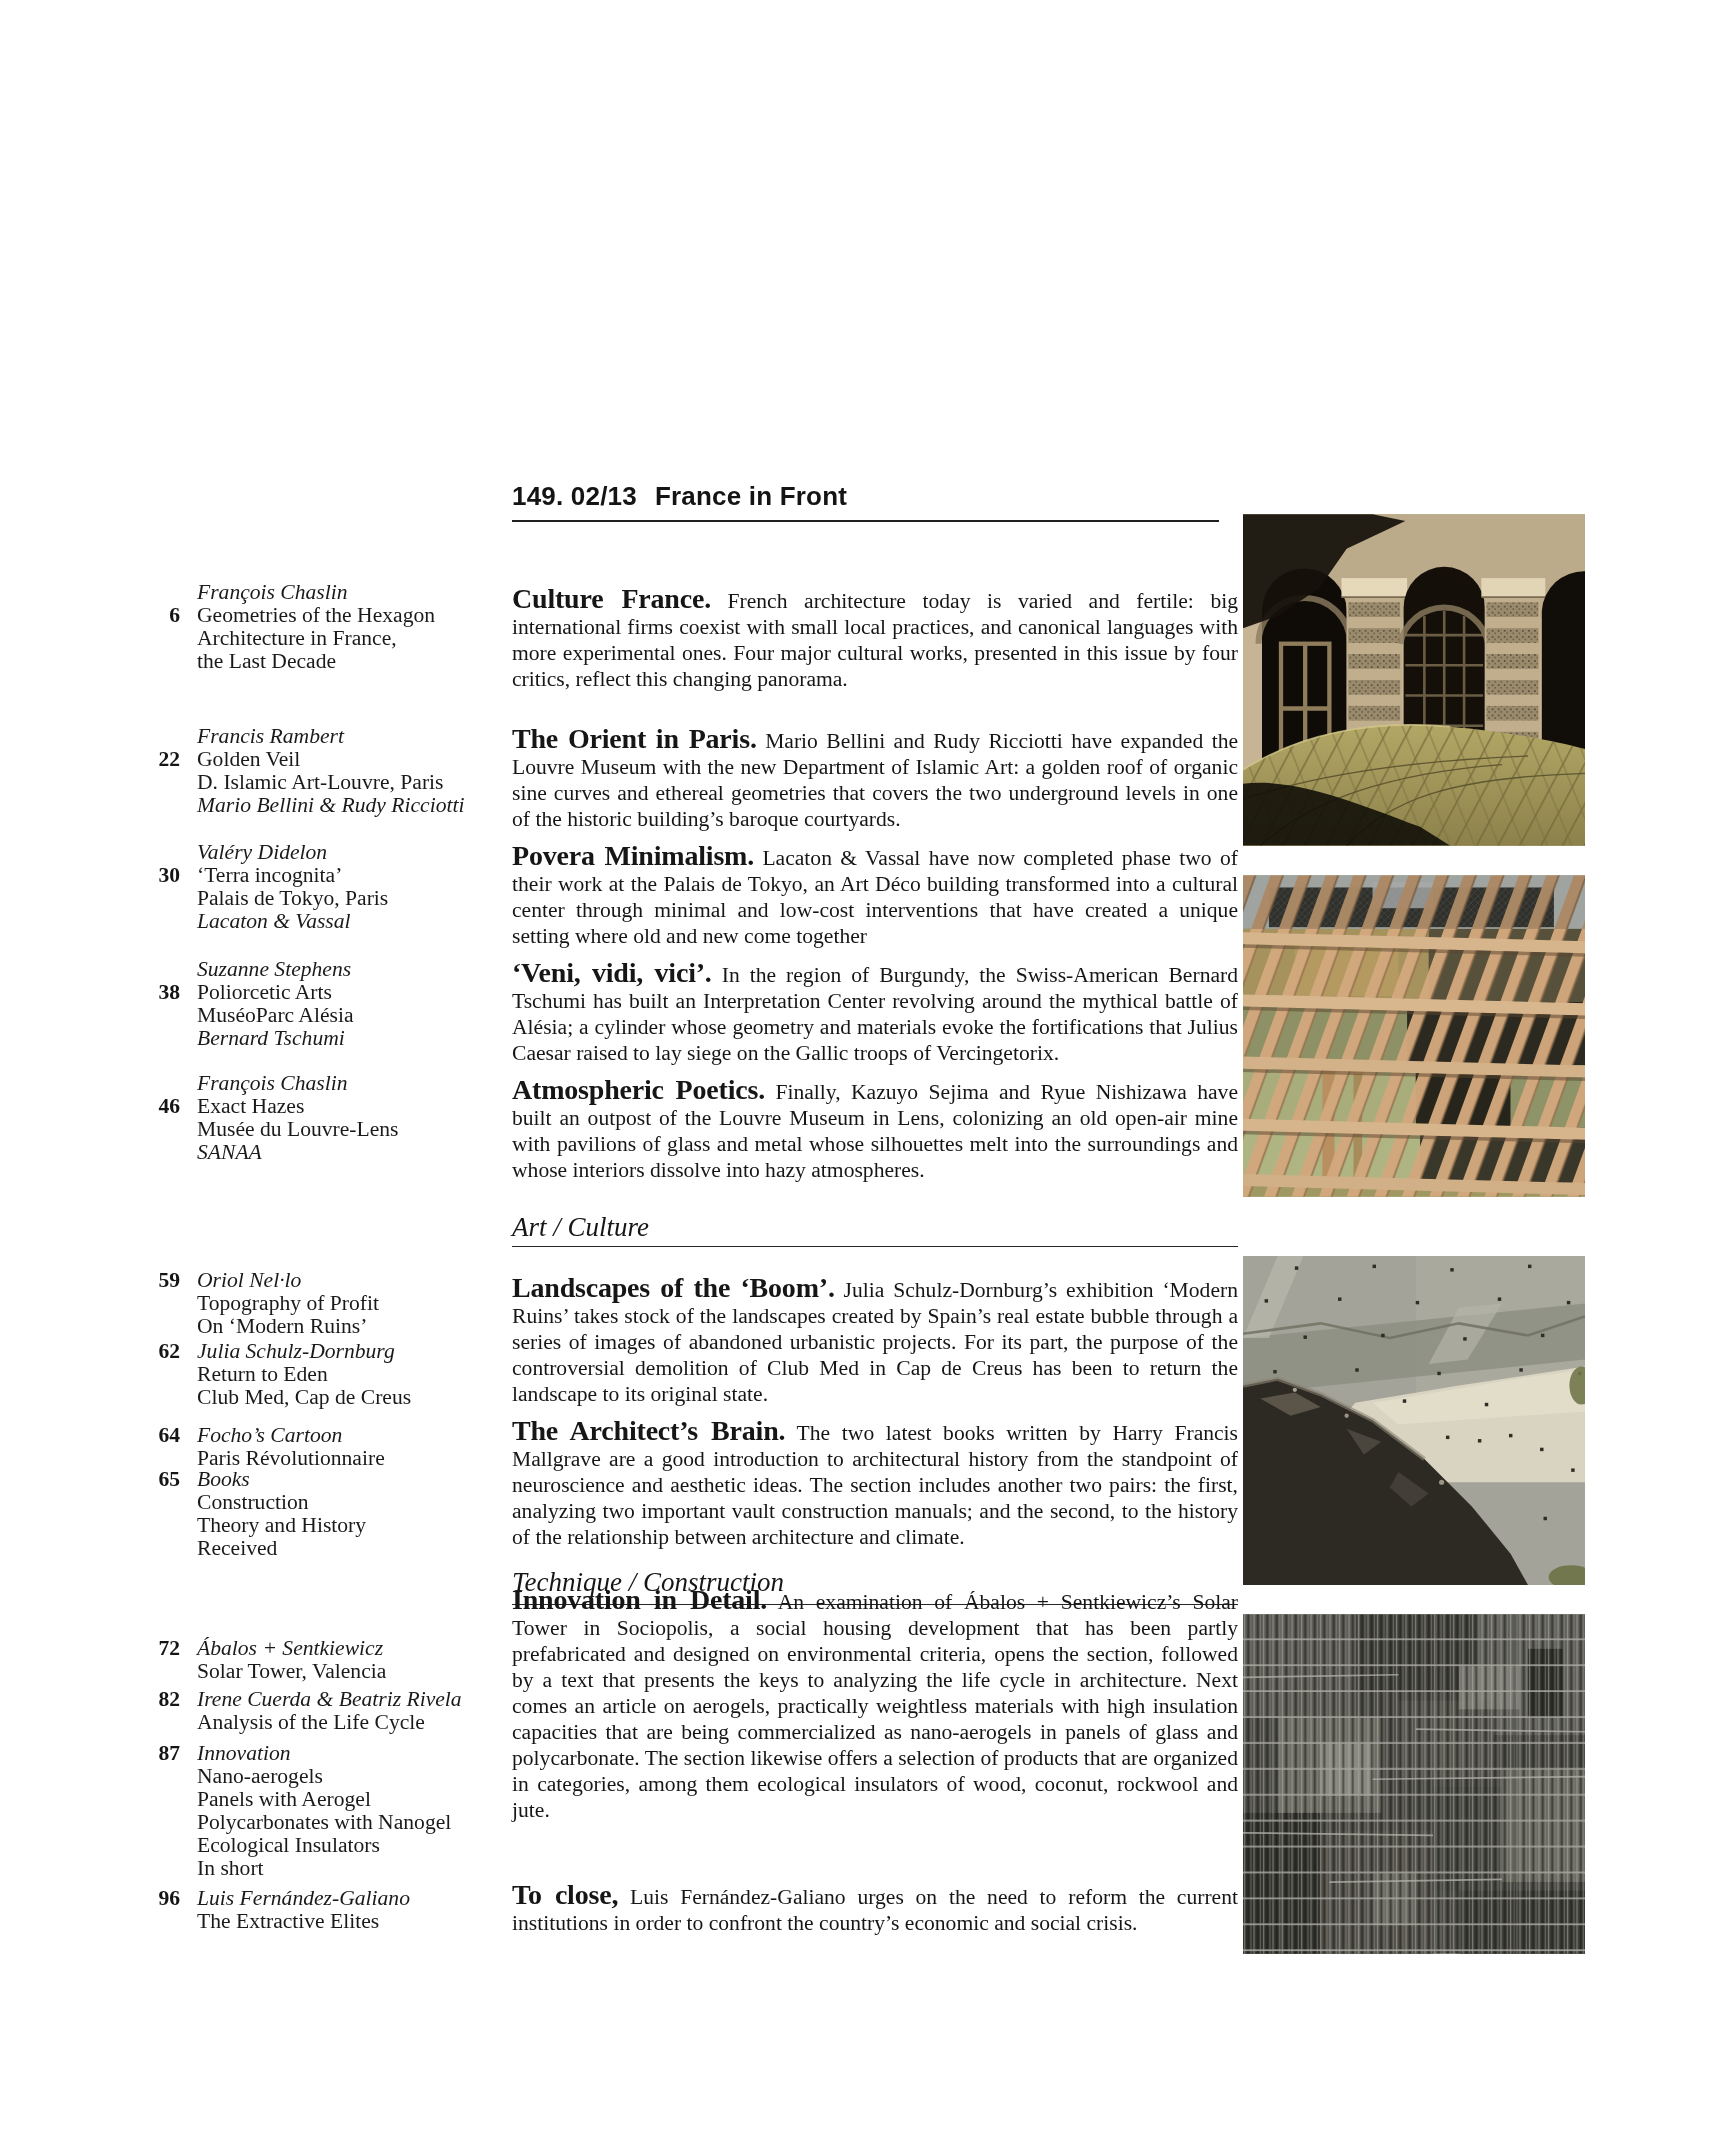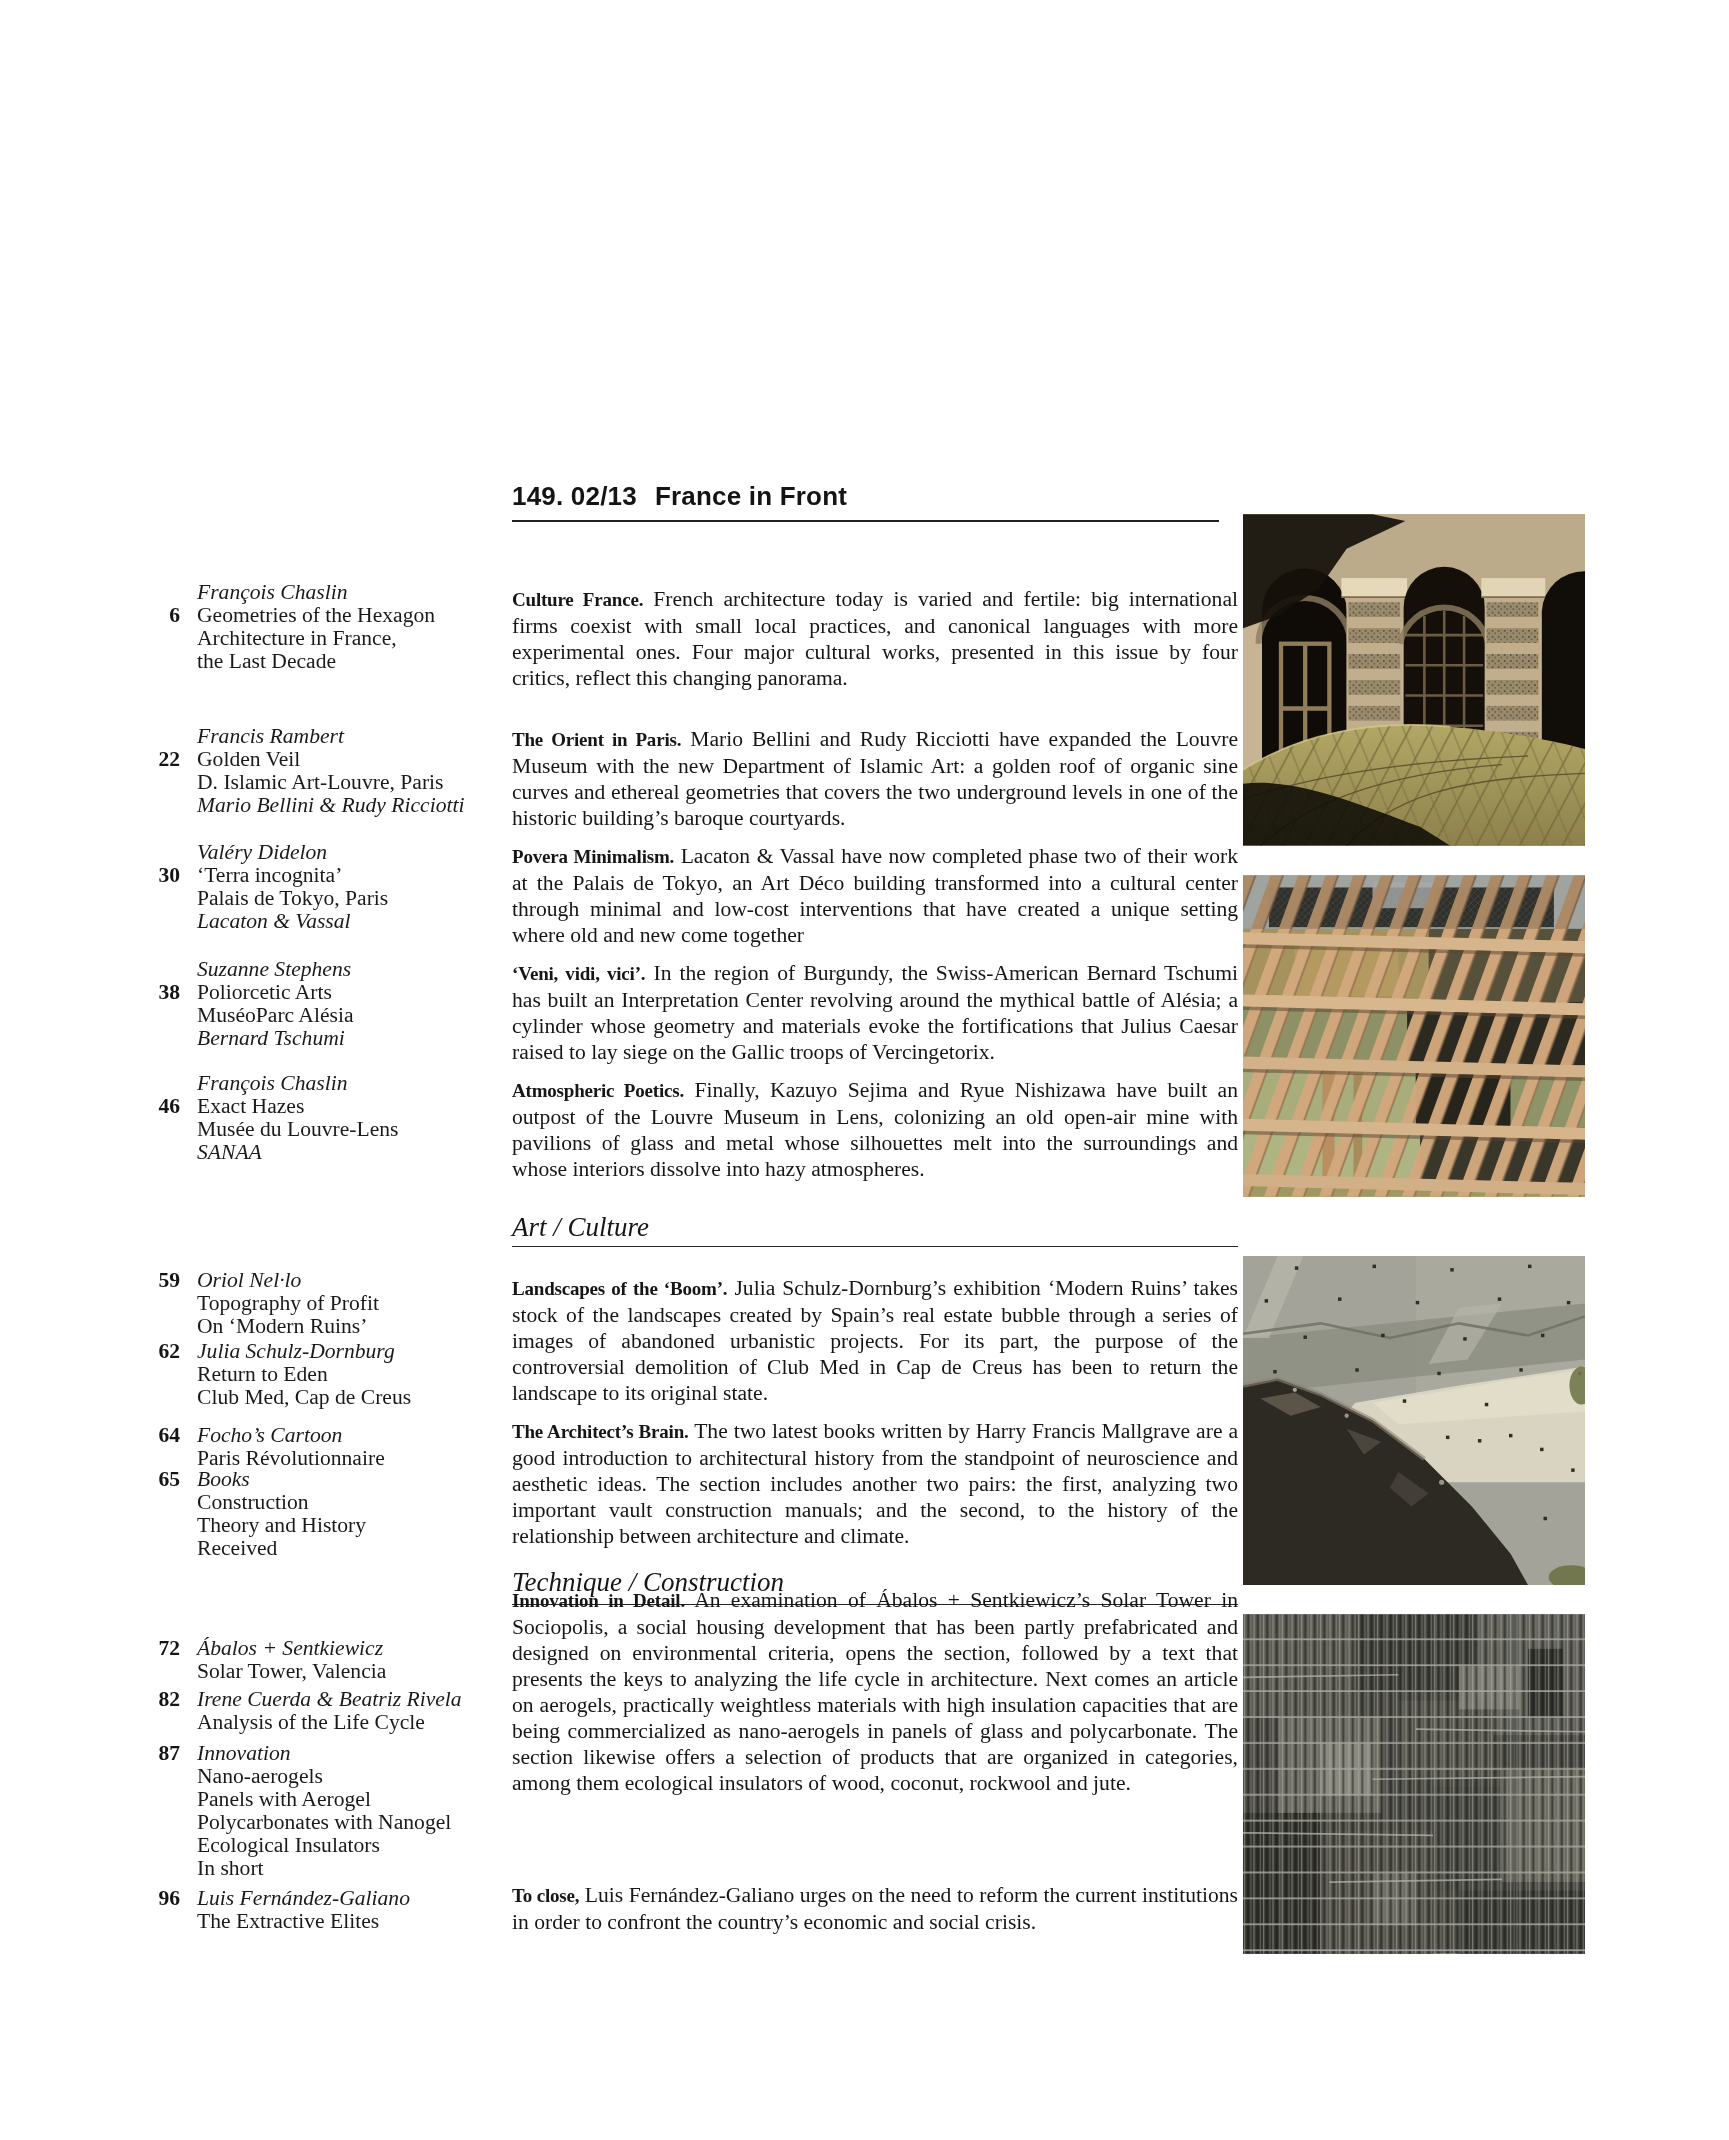--- a/index.html
+++ b/index.html
@@ -22,21 +22,21 @@
     font-weight:bold; color:#151515;
   }
   .toc-lines { margin-left:59px; }
   .toc-line { white-space:nowrap; }
   .toc-line.italic { font-style:italic; }
   
   .para {
     position:absolute; left:512px; width:726px; font-size:21.6px; line-height:26px;
     text-align:justify; color:#161616;
   }
-  .para .lead { font-weight:bold; font-size:19px; letter-spacing:-0.2px; }
+  .para .lead { font-weight:bold; font-size:28px; letter-spacing:-0.2px; }
   .section-heading {
     position:absolute; left:512px; width:726px; font-style:italic; font-size:27px;
     color:#161616; border-bottom:1.7px solid #262626;
   }
   .section-heading.art  { top:1212px; padding-bottom:3px; }
   .section-heading.tech { top:1567px; padding-bottom:6px; }
   
   .photo { position:absolute; left:1243px; width:342px; }
   .photo svg { display:block; }
   .photo1 { top:514px;  height:332px; }

